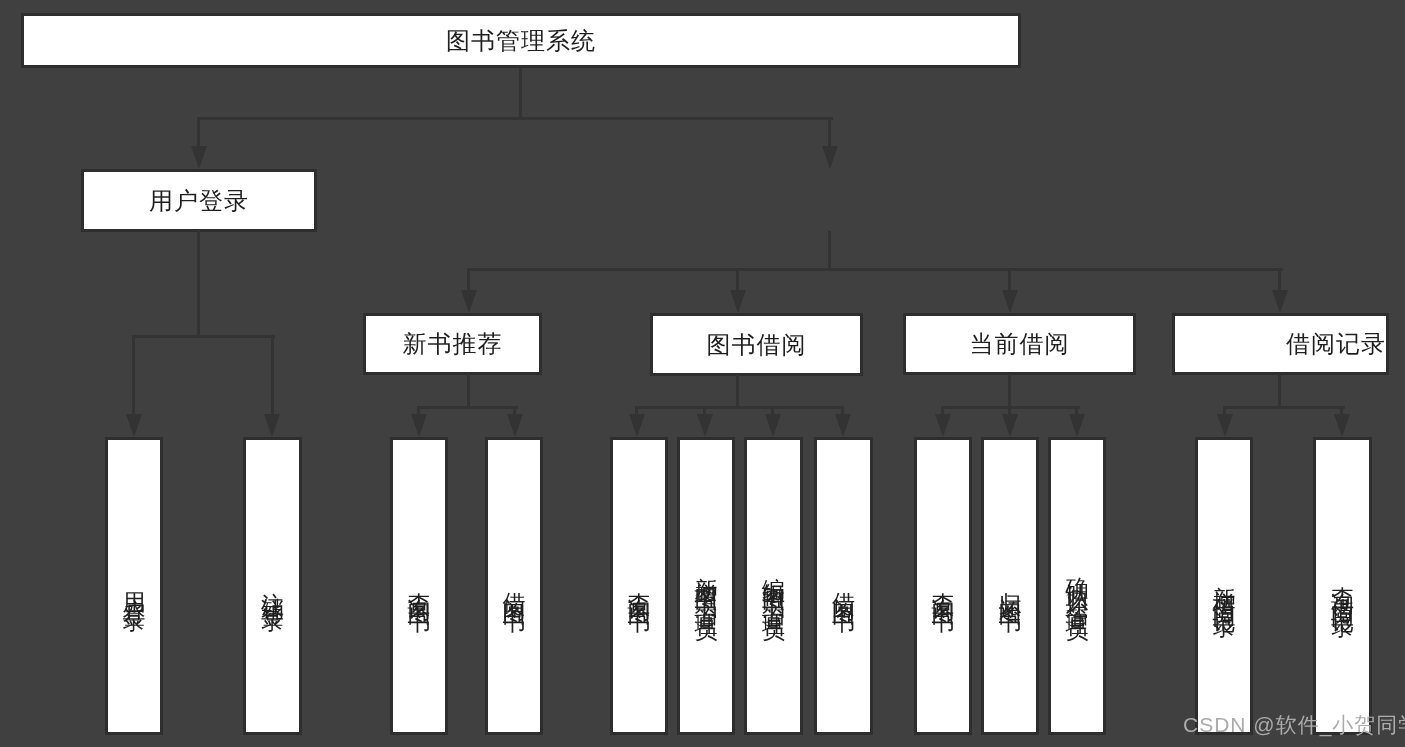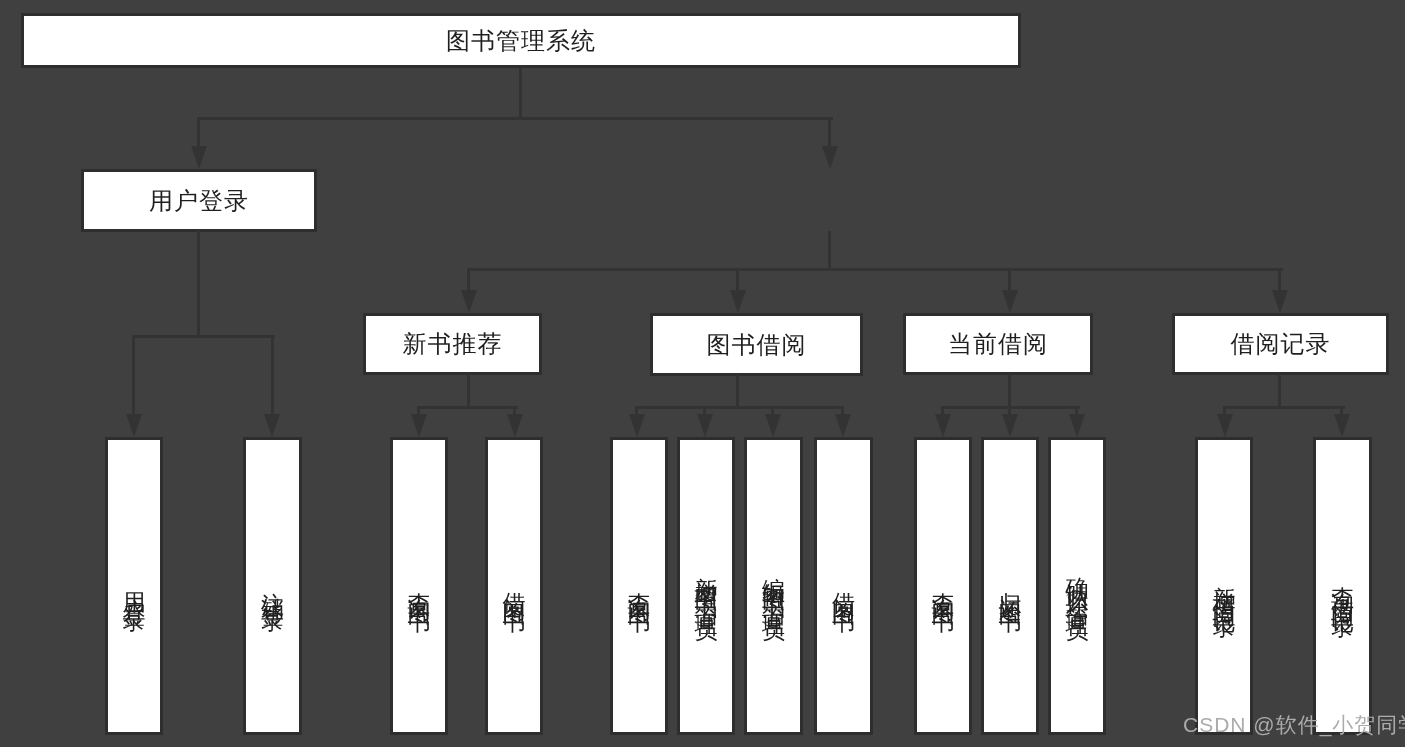--- a/index.html
+++ b/index.html
@@ -45,24 +45,24 @@
   <div class="hbox" style="left:81px;top:169px;width:236px;height:63px;">
     <span>用户登录</span>
   </div>
 
   <div class="hbox" style="left:363px;top:313px;width:179px;height:62px;">
     <span>新书推荐</span>
   </div>
   <div class="hbox" style="left:632px;top:313px;width:213px;height:63px;margin-left:18px;">
     <span>图书借阅</span>
   </div>
-  <div class="hbox" style="left:903px;top:313px;width:190px;height:62px;">
+  <div class="hbox" style="left:903px;top:313px;width:233px;height:62px;">
     <span>当前借阅</span>
   </div>
-  <div class="hbox" style="left:1172px;top:313px;width:217px;height:62px;">
+  <div class="hbox" style="left:1172px;top:313px;width:217px;height:62px;justify-content:flex-end;">
     <span>借阅记录</span>
   </div>
 
   <div class="vbox" style="left:105px;width:58px;">
     <span>用户登录</span>
   </div>
   <div class="vbox" style="left:243px;width:59px;">
     <span>注销登录</span>
   </div>
 

